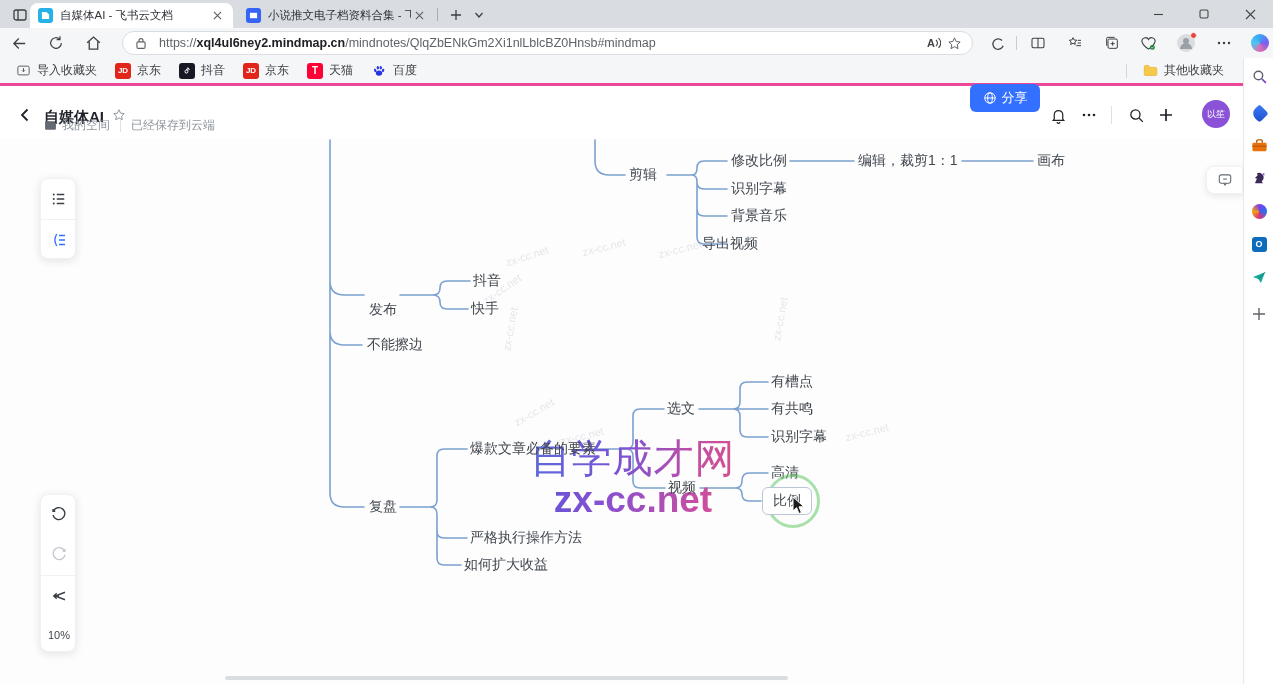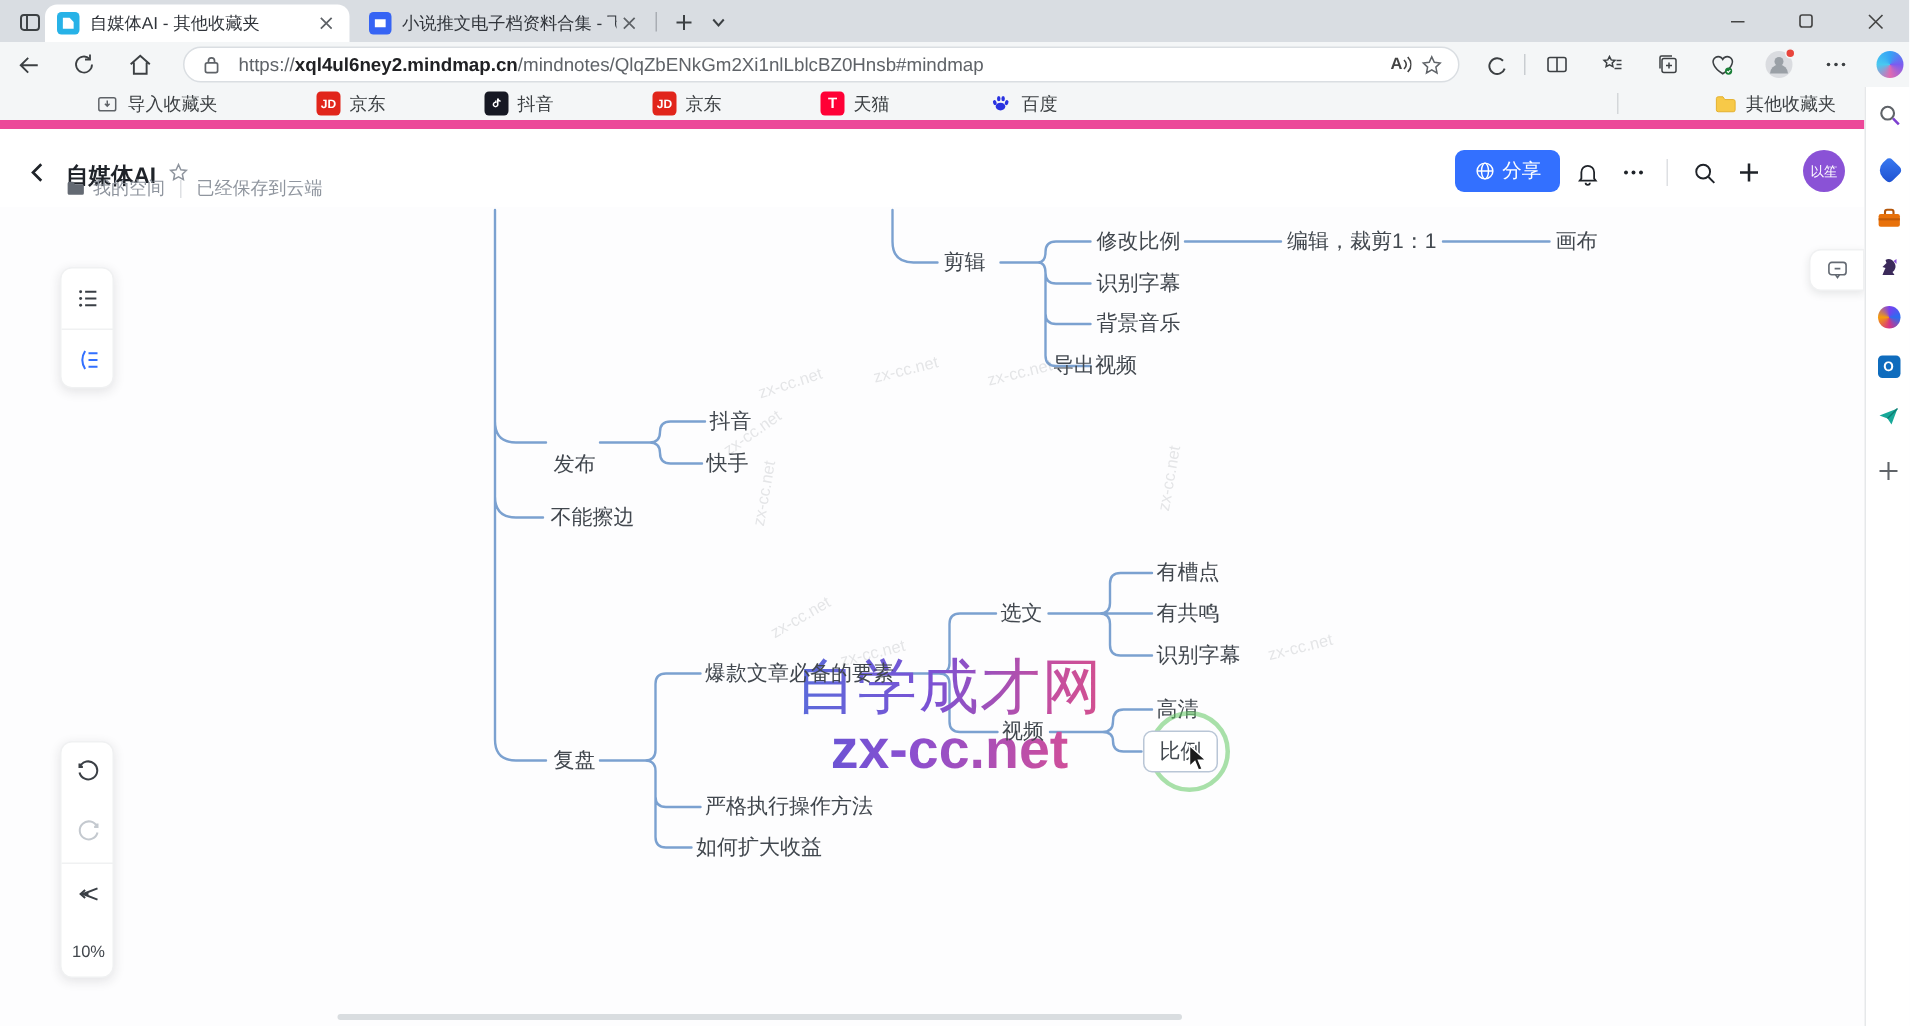--- a/index.html
+++ b/index.html
@@ -32,36 +32,36 @@
   .addr-url .dom { color:#202124; }
   .pill-ic { width:20px; height:20px; display:flex; align-items:center; justify-content:center; flex:0 0 auto; border-radius:4px; }
   .read-aloud-txt { font-size:11px; color:#444; font-weight:bold; }
   .tb-right-ic { position:absolute; top:5px; width:22px; height:20px; display:flex; align-items:center; justify-content:center; border-radius:4px; }
   .tb-divider { position:absolute; left:1016px; top:8px; width:1px; height:14px; background:#c9cdd1; }
   .avatar-chrome { position:relative; width:18px; height:18px; border-radius:50%; background:#dadce0; }
   .avatar-chrome .dot { position:absolute; right:-2px; top:-2px; width:7px; height:7px; border-radius:50%; background:#e8453c; border:1px solid #f4f6f7; }
   .copilot-ic { width:18px; height:18px; border-radius:50%; background:conic-gradient(#35a3f5,#7b5cf0,#e06bb0,#49c9f0,#35a3f5); }
 
   
-  .bookmarks { position:absolute; top:58px; left:0; width:1243px; height:28px; background:#f4f6f7; border-bottom:6px solid #ec4899; display:flex; align-items:center; padding:0 8px; }
+  .bookmarks { position:absolute; top:58px; left:0; width:1243px; height:28px; background:#f4f6f7; border-bottom:3px solid #ec4899; display:flex; align-items:center; padding:0 8px; }
   .bm-item { display:flex; align-items:center; height:22px; padding:0 7px; border-radius:4px; font-size:12px; color:#3c4043; margin-right:4px; white-space:nowrap; }
-  .bm-item .bm-ic { width:16px; height:16px; margin-right:6px; display:flex; align-items:center; justify-content:center; border-radius:3px; font-weight:bold;margin-left:48px; }
+  .bm-item .bm-ic { width:16px; height:16px; margin-right:6px; display:flex; align-items:center; justify-content:center; border-radius:3px; font-weight:bold; }
   .bm-sq { color:#fff; font-size:8px; font-family:"Liberation Sans",sans-serif; }
   .bm-jd { background:#e1251b; } .bm-douyin { background:#161823; } .bm-tmall { background:#ff0036; }
   .bm-spacer { flex:1 1 auto; }
   .bm-right-divider { width:1px; height:14px; background:#d4d7da; margin:0 8px; }
 
   
   .app-header { position:absolute; top:86px; left:0; width:1243px; height:52px; background:#fff; }
   .fs-back { position:absolute; left:14px; top:104px; width:22px; height:22px; display:flex; align-items:center; justify-content:center; }
   .fs-title-row { position:absolute; left:44px; top:108px; display:flex; align-items:flex-start; }
   .fs-title { font-size:15px; font-weight:bold; color:#1f2329; }
   .fs-sub-row { position:absolute; left:44px; top:117px; display:flex; align-items:center; font-size:12px; color:#8f959e; }
   .fs-sub-div { width:1px; height:12px; background:#dee0e3; margin:0 10px; }
-  .share-btn { position:absolute; left:970px; top:100px; width:70px; height:28px; background:#3370ff; border-radius:6px; display:flex; align-items:center; justify-content:center; color:#fff; font-size:13px; gap:5px; }
+  .share-btn { position:absolute; left:970px; top:84px; width:70px; height:28px; background:#3370ff; border-radius:6px; display:flex; align-items:center; justify-content:center; color:#fff; font-size:13px; gap:5px; }
   .fs-ic { position:absolute; top:103px; width:24px; height:24px; display:flex; align-items:center; justify-content:center; border-radius:4px; }
   .fs-div { position:absolute; left:1111px; top:106px; width:1px; height:18px; background:#dee0e3; }
   .fs-avatar { position:absolute; left:1202px; top:100px; width:28px; height:28px; border-radius:50%; background:#8a52d6; color:#fff; font-size:9px; display:flex; align-items:center; justify-content:center; }
 
   
   .canvas { position:absolute; top:138px; left:0; width:1243px; height:546px; background:#fdfdfe; overflow:hidden; }
   .mm-lines { position:absolute; left:0; top:0; z-index:1; }
   .nd { position:absolute; transform:translateY(-50%); font-size:14px; color:#41474e; white-space:nowrap; z-index:4; }
   .wm-big { position:absolute; left:500px; top:298px; width:266px; text-align:center; z-index:2; line-height:1.1; }
   .wm-l1 { font-size:40px; font-weight:normal; letter-spacing:1px;
@@ -103,21 +103,21 @@
           <line x1="6" y1="3" x2="6" y2="13" stroke="#3c4043" stroke-width="1.3"></line>
         </svg>
     </div>
 
     <div class="tab active">
       <span class="favicon fav-feishu-doc">
         <svg width="9" height="9" viewBox="0 0 10 10">
             <path d="M1 1h5l3 3v5H1z" fill="#fff"></path>
           </svg>
       </span>
-      <span class="tab-title">自媒体AI - 其他收藏夹</span>
+      <span class="tab-title">自媒体AI - 飞书云文档</span>
       <span class="tab-close">
         <svg width="9" height="9" viewBox="0 0 10 10">
             <path d="M1 1l8 8M9 1l-8 8" stroke="#5f6368" stroke-width="1.3"></path>
           </svg>
       </span>
     </div>
 
     <div class="tab inactive">
       <span class="favicon fav-feishu-wiki">
         <svg width="9" height="9" viewBox="0 0 10 10">

